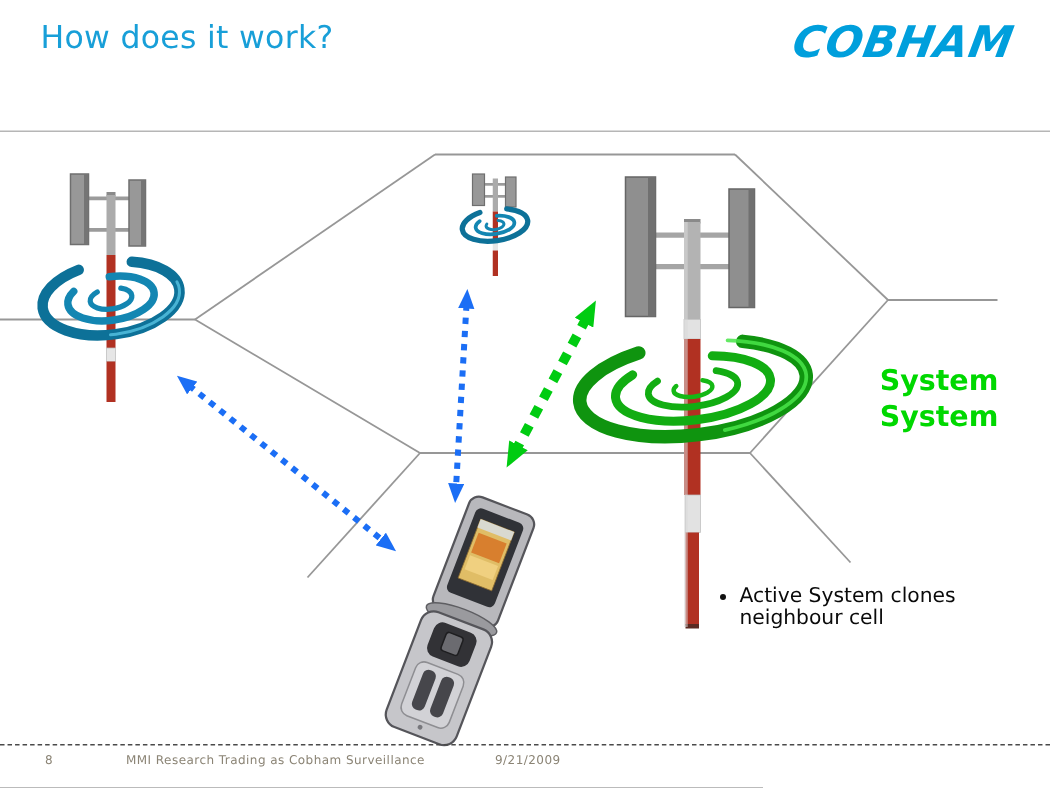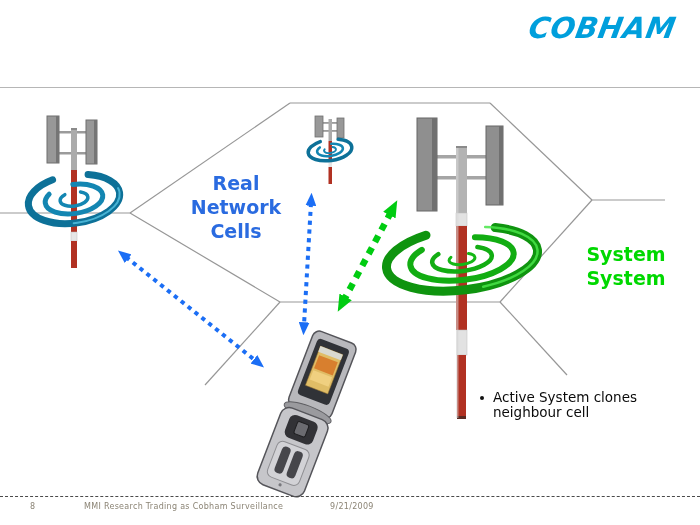--- a/index.html
+++ b/index.html
@@ -38,20 +38,21 @@
   .footer-text{top:502px;font-size:8px;color:#8b8475;letter-spacing:0.3px;}
   .fn-page{left:30px;}
   .fn-credit{left:62px;padding-left:22px;}
   .fn-date{left:330px;}
 </style>
 </head>
 <body>
 
 <div class="slide">
 
+  <div class="abs title">How does it work?</div>
   <div class="abs logo">COBHAM</div>
   <div class="abs header-rule"></div>
 
   <svg class="abs diagram-svg" viewBox="0 0 700 525" xmlns="http://www.w3.org/2000/svg">
     <defs>
       <marker id="abl" viewBox="0 0 12 10" refX="2.5" refY="5" markerWidth="13" markerHeight="11" orient="auto-start-reverse" markerUnits="userSpaceOnUse">
         <path d="M0,0 L12,5 L0,10 Z" fill="#1b6ef5"></path>
       </marker>
       <marker id="agr" viewBox="0 0 12 10" refX="2.5" refY="5" markerWidth="17" markerHeight="14" orient="auto-start-reverse" markerUnits="userSpaceOnUse">
         <path d="M0,0 L12,5 L0,10 Z" fill="#00cc11"></path>
@@ -166,25 +167,20 @@
       <rect x="-25" y="2" width="50" height="82" rx="9" fill="#c6c6ca" stroke="#55555a" stroke-width="1.5"></rect>
       <rect x="-15" y="7" width="30" height="24" rx="6" fill="#323236"></rect>
       <rect x="-6" y="12" width="12" height="13" rx="2" fill="#6b6b70" stroke="#1e1e20" stroke-width="1"></rect>
       <rect x="-17" y="36" width="34" height="38" rx="6" fill="#d2d2d6" stroke="#8e8e92" stroke-width="1"></rect>
       <rect x="-11" y="40" width="9" height="28" rx="4" fill="#46464b"></rect>
       <rect x="2" y="40" width="9" height="28" rx="4" fill="#46464b"></rect>
       <circle cx="0" cy="78" r="1.6" fill="#77777c"></circle>
     </g>
   </svg>
 
-  <div class="abs net-label">
-    <span style="display:block">Real</span>
-    <span style="display:block">Network</span>
-    <span style="display:block">Cells</span>
-  </div>
   <div class="abs active-label">
     <span style="display:block">System</span>
     <span style="display:block">System</span>
   </div>
 
 
   <div class="abs bullet-list right">
     <div class="bullet-item">
       <span class="dot black"></span>
       <span class="bullet-text">Active System clones neighbour cell</span>

